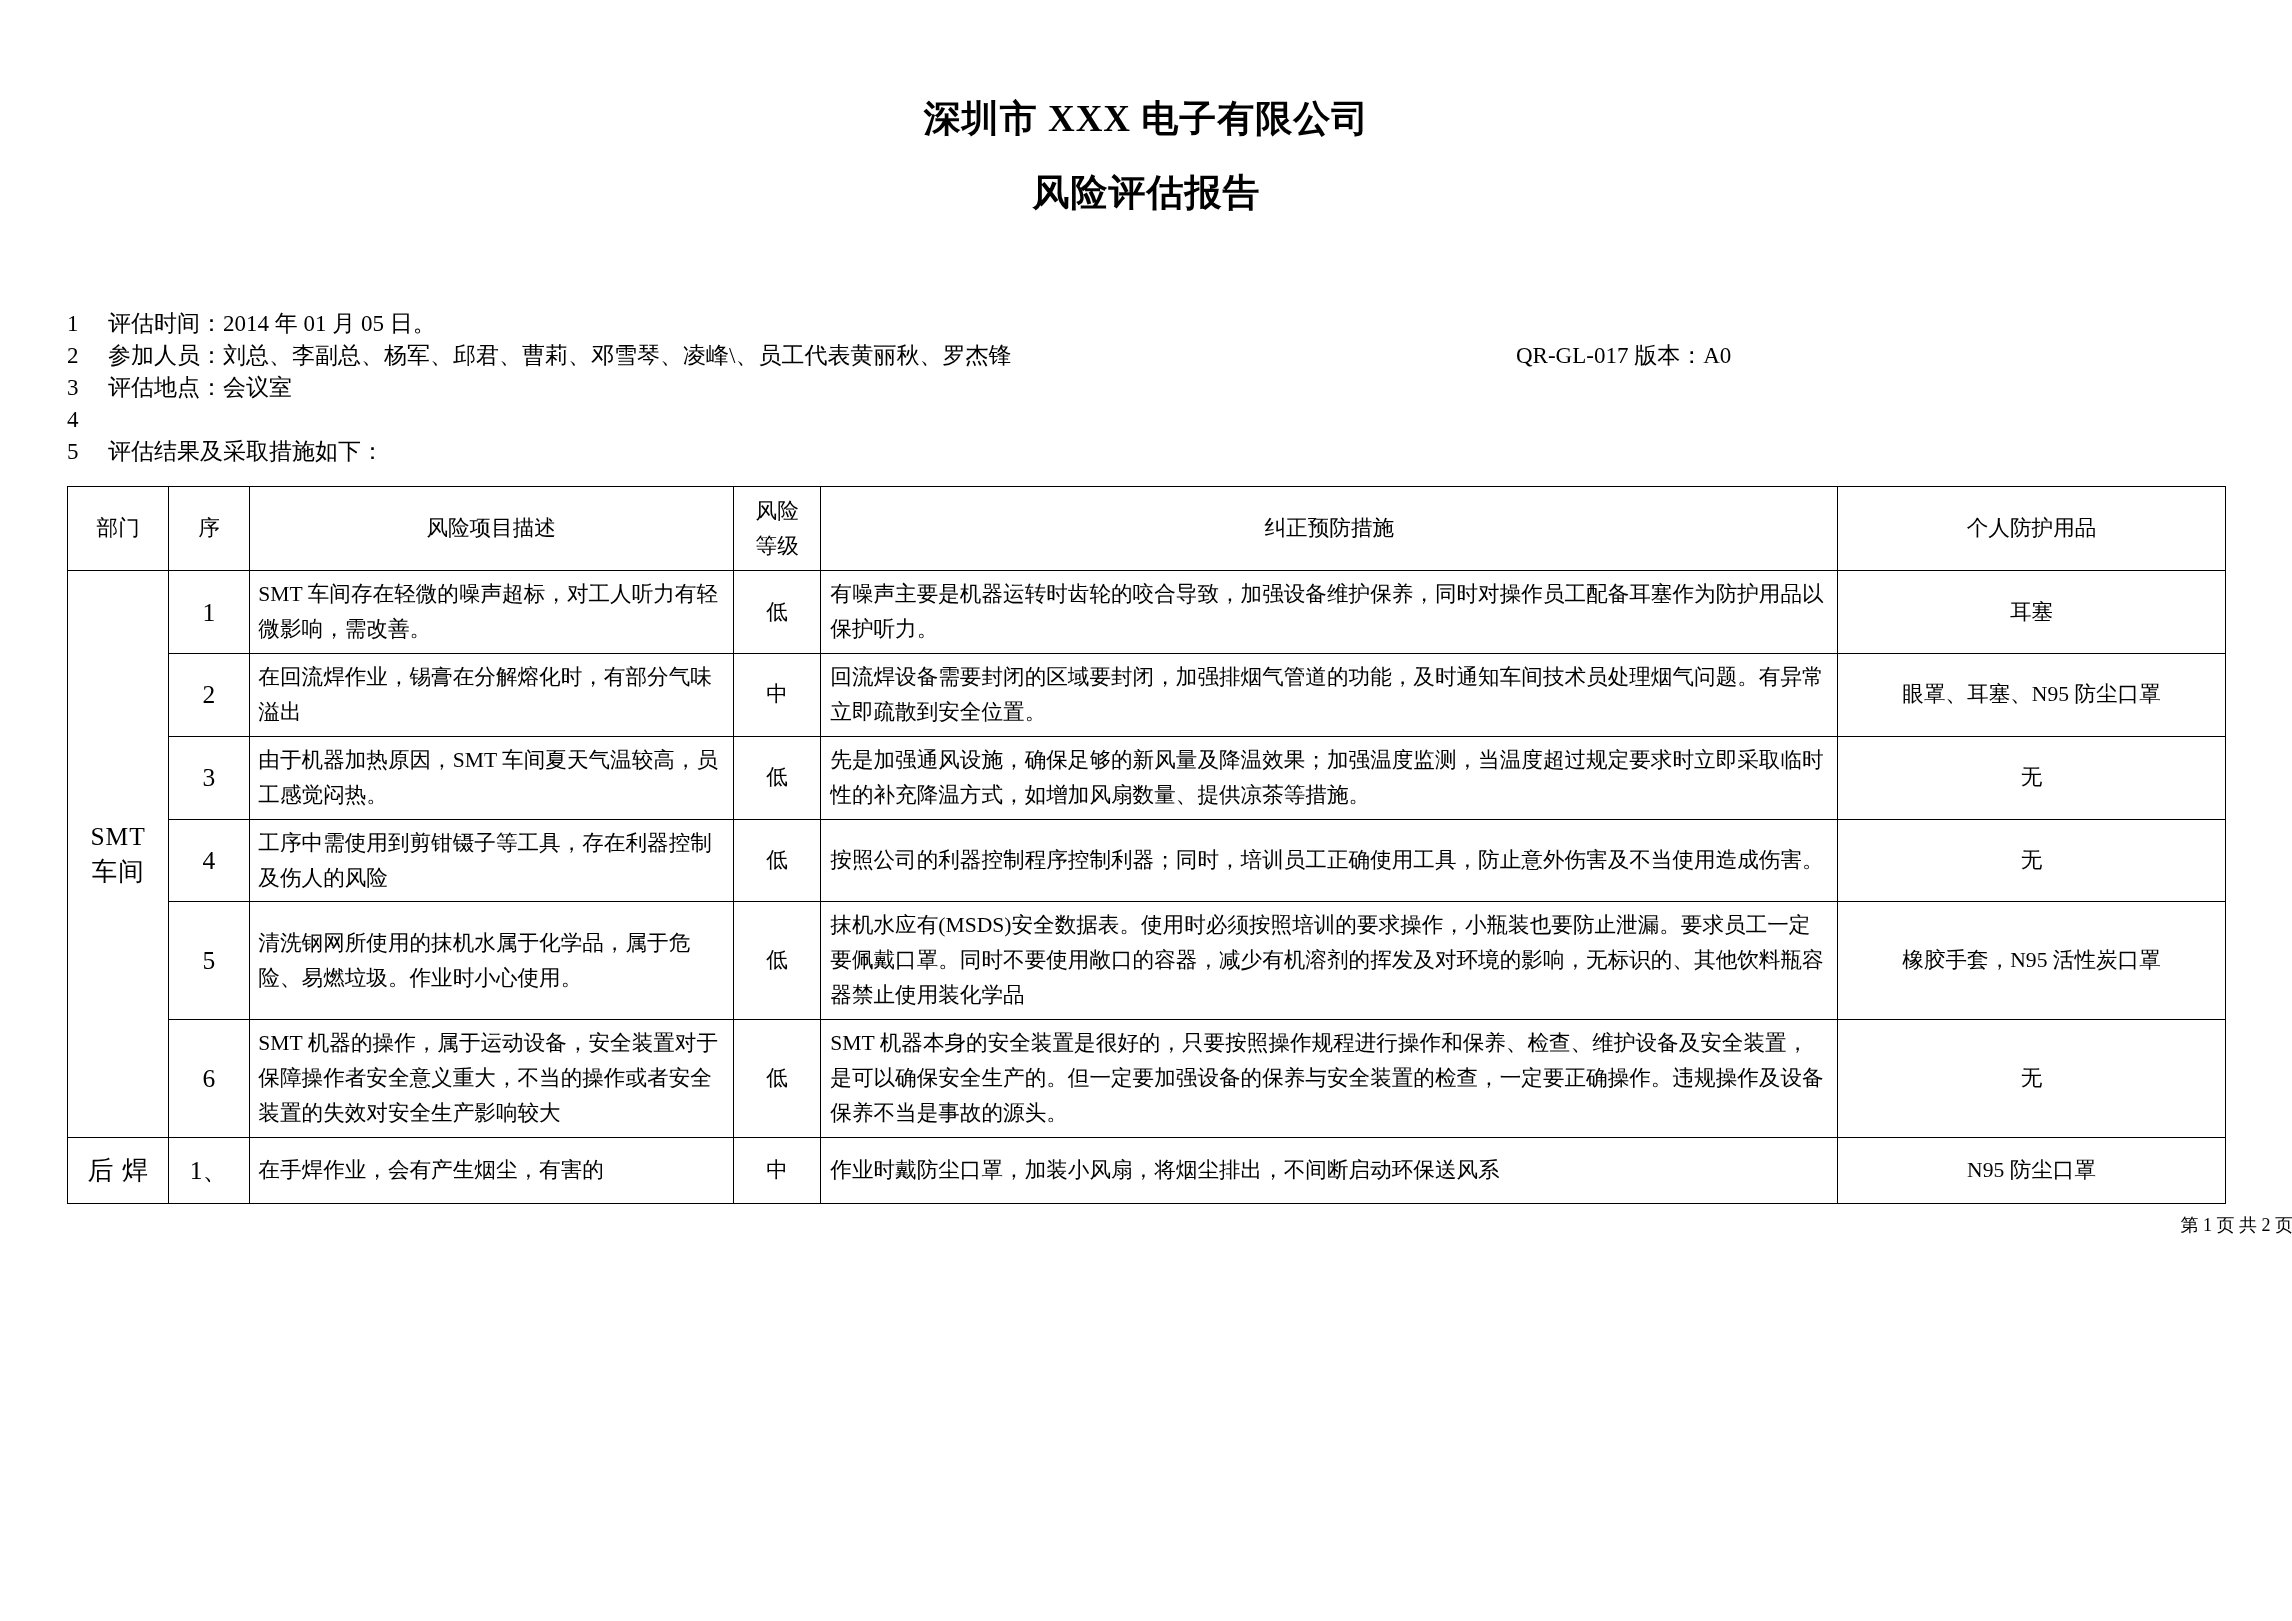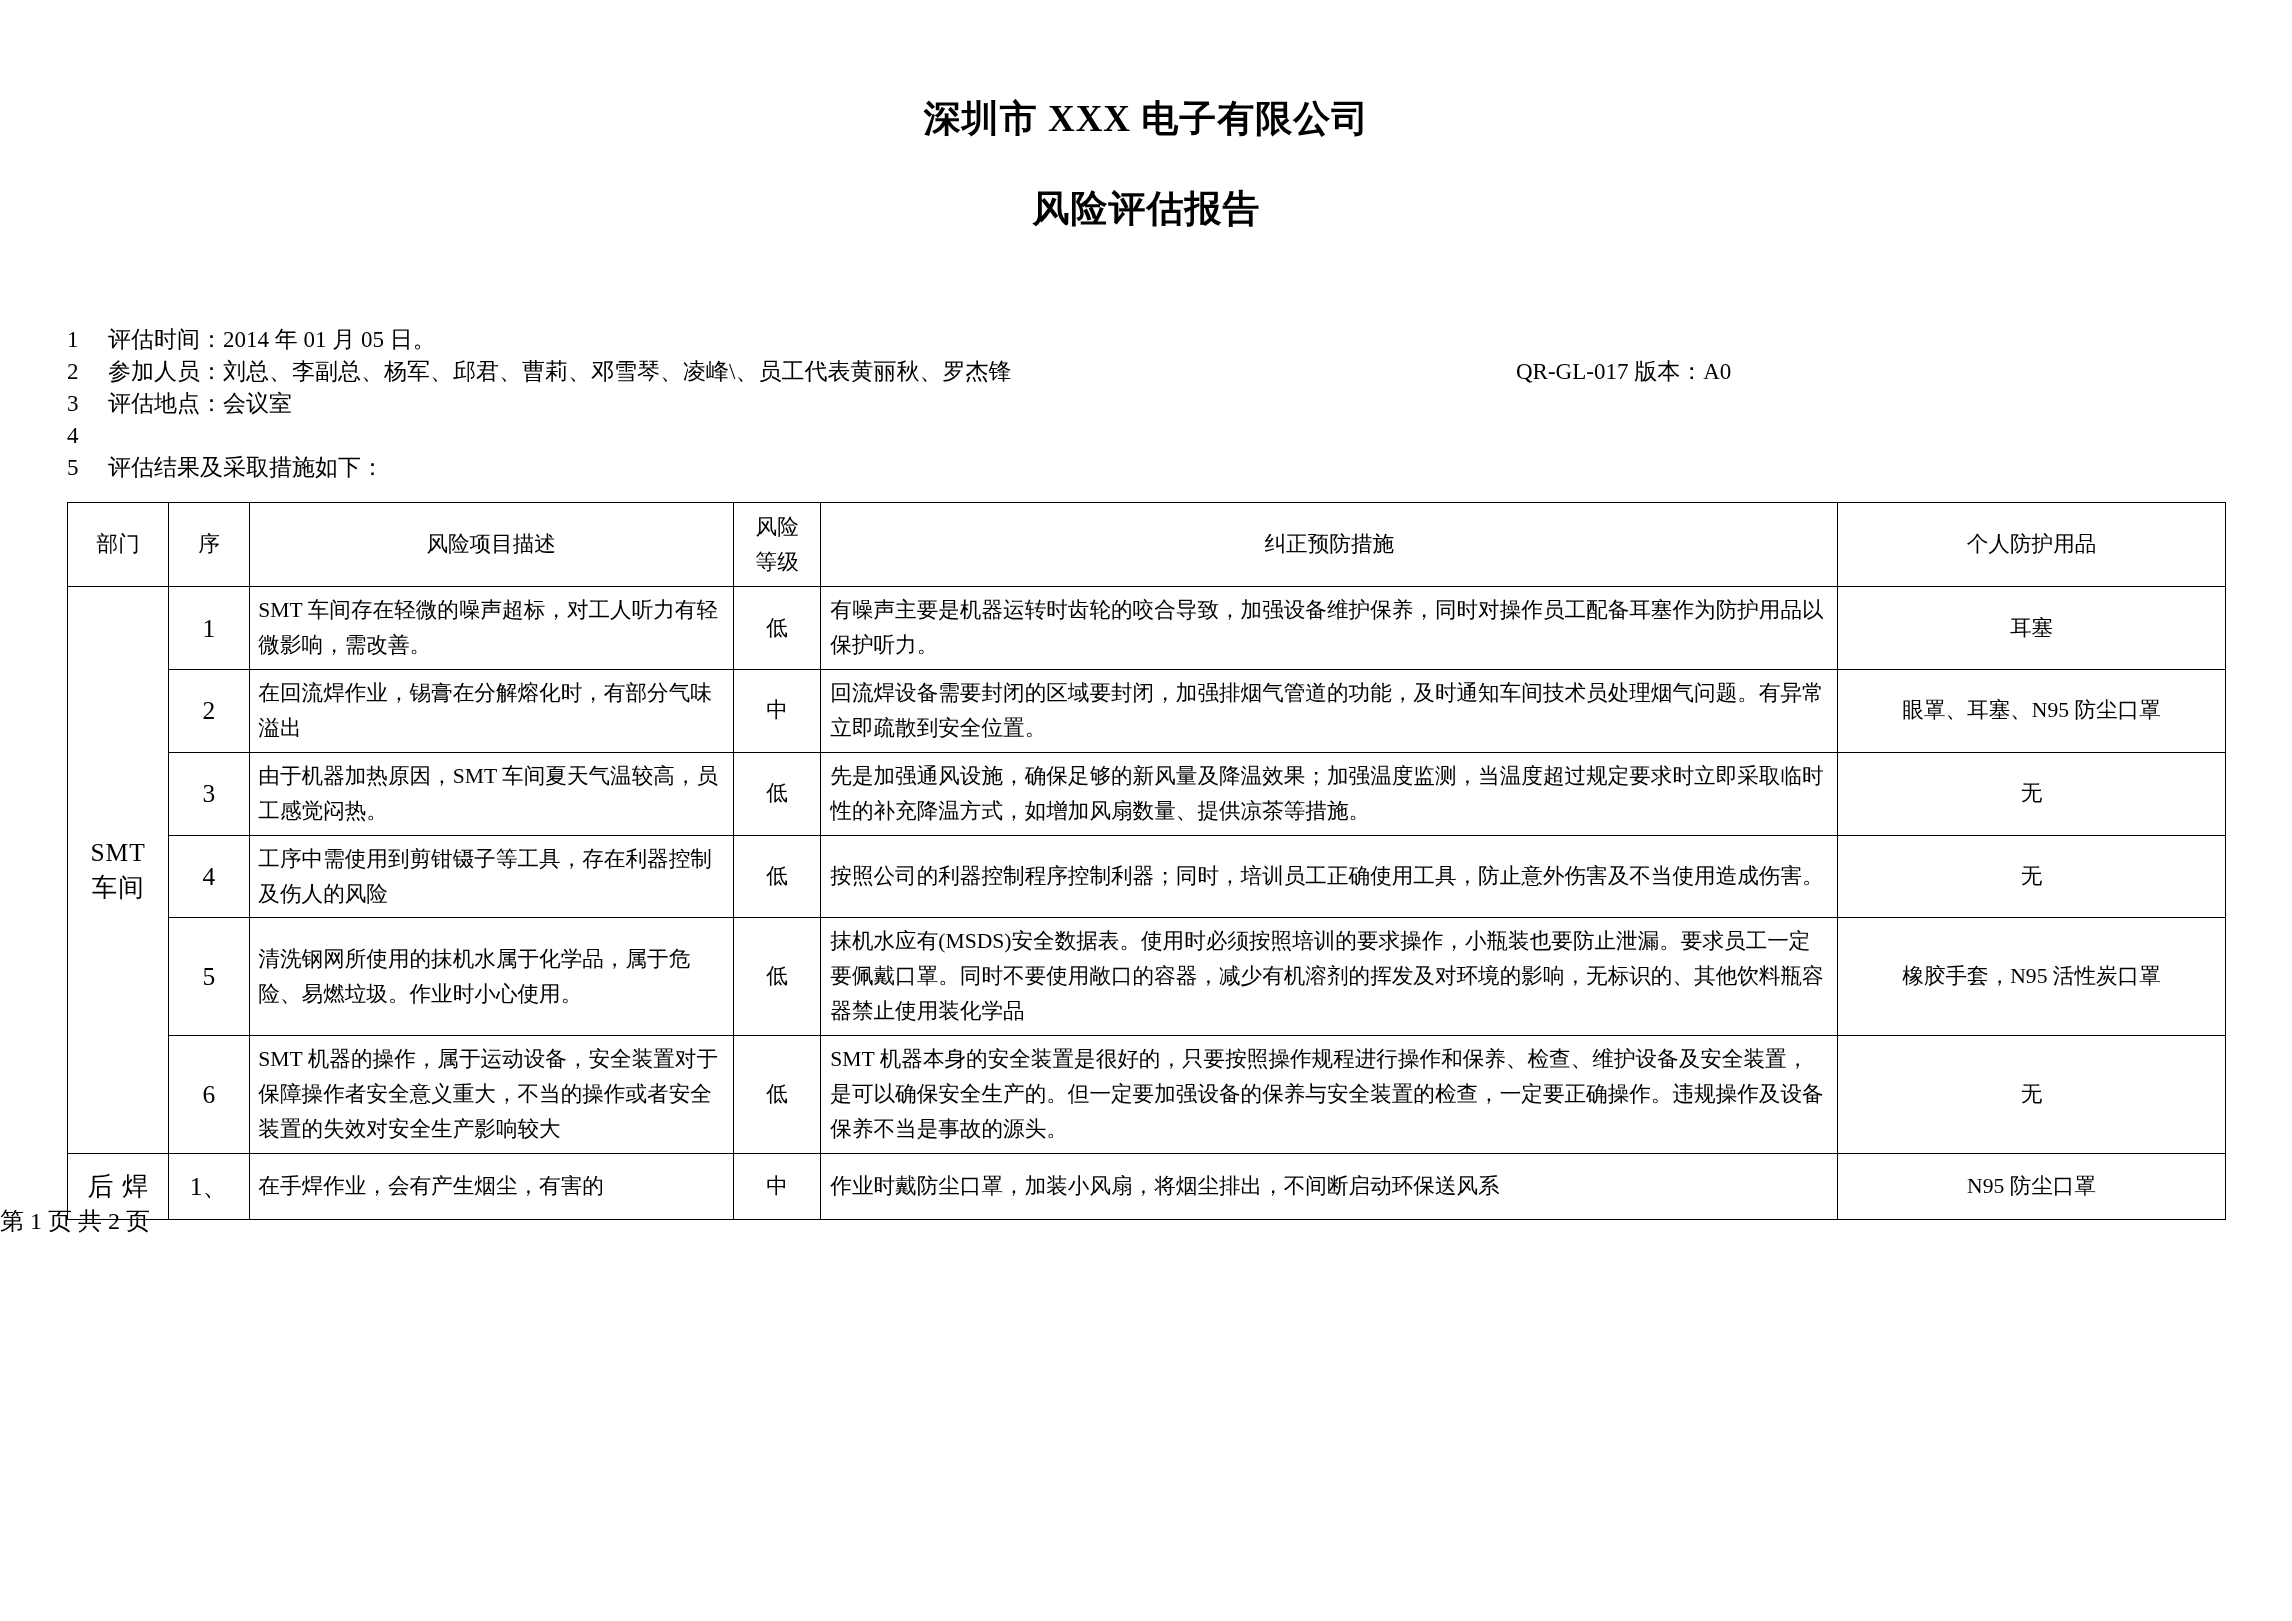--- a/index.html
+++ b/index.html
@@ -32,21 +32,21 @@
     letter-spacing: 1px;
     margin: 0;
     padding-top: 96px;
     line-height: 1.25;
   }
   .doc-subtitle {
     text-align: center;
     font-size: 37px;
     font-weight: bold;
     letter-spacing: 1px;
-    margin: 16px;
+    margin: 0;
     padding-top: 27.4px;
     line-height: 1.25;
   }
 
   
   .meta-block {
     margin-top: 92px;
     font-size: 23px;
     line-height: 32px;
   }
@@ -143,22 +143,22 @@
     overflow: hidden;
   }
   tr.row-last td.dept-cell { font-size: 26px; }
 
   
   .footer {
     position: absolute;
     left: 0;
     right: 0;
     bottom: 51px;
-    text-align: left;
-    font-size: 24px;
+    text-align: right;
+    font-size: 18px;
   }
 </style>
 </head>
 <body>
 
 <div class="page">
 
   <h1 class="doc-title">深圳市 XXX 电子有限公司</h1>
   <h2 class="doc-subtitle">风险评估报告</h2>
 

